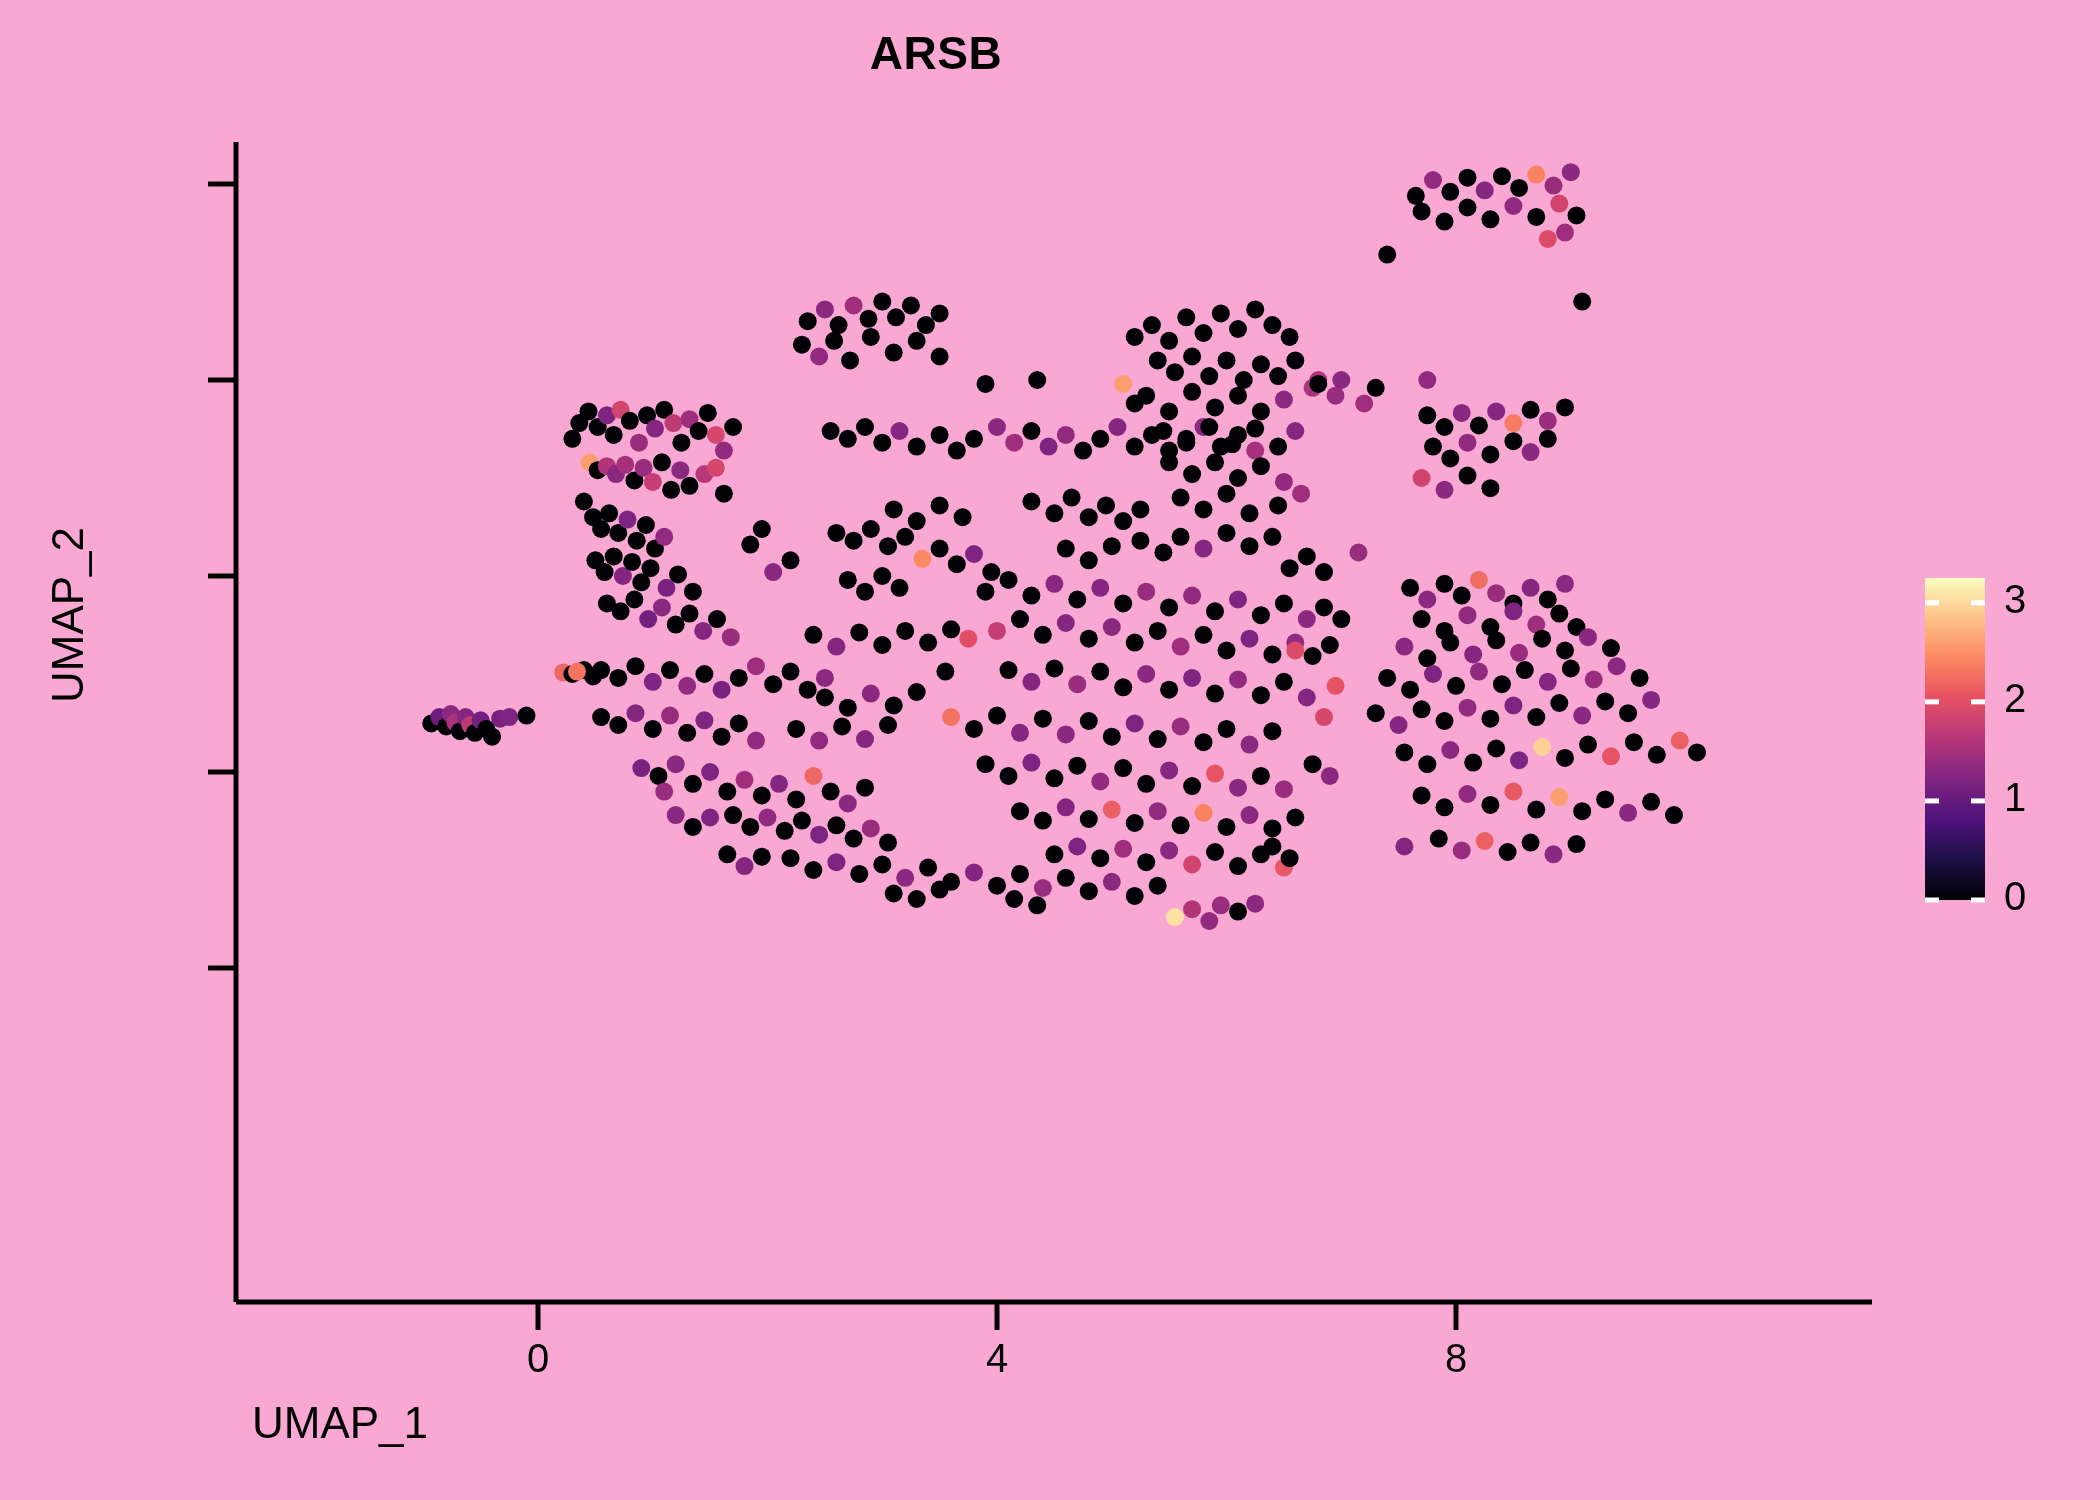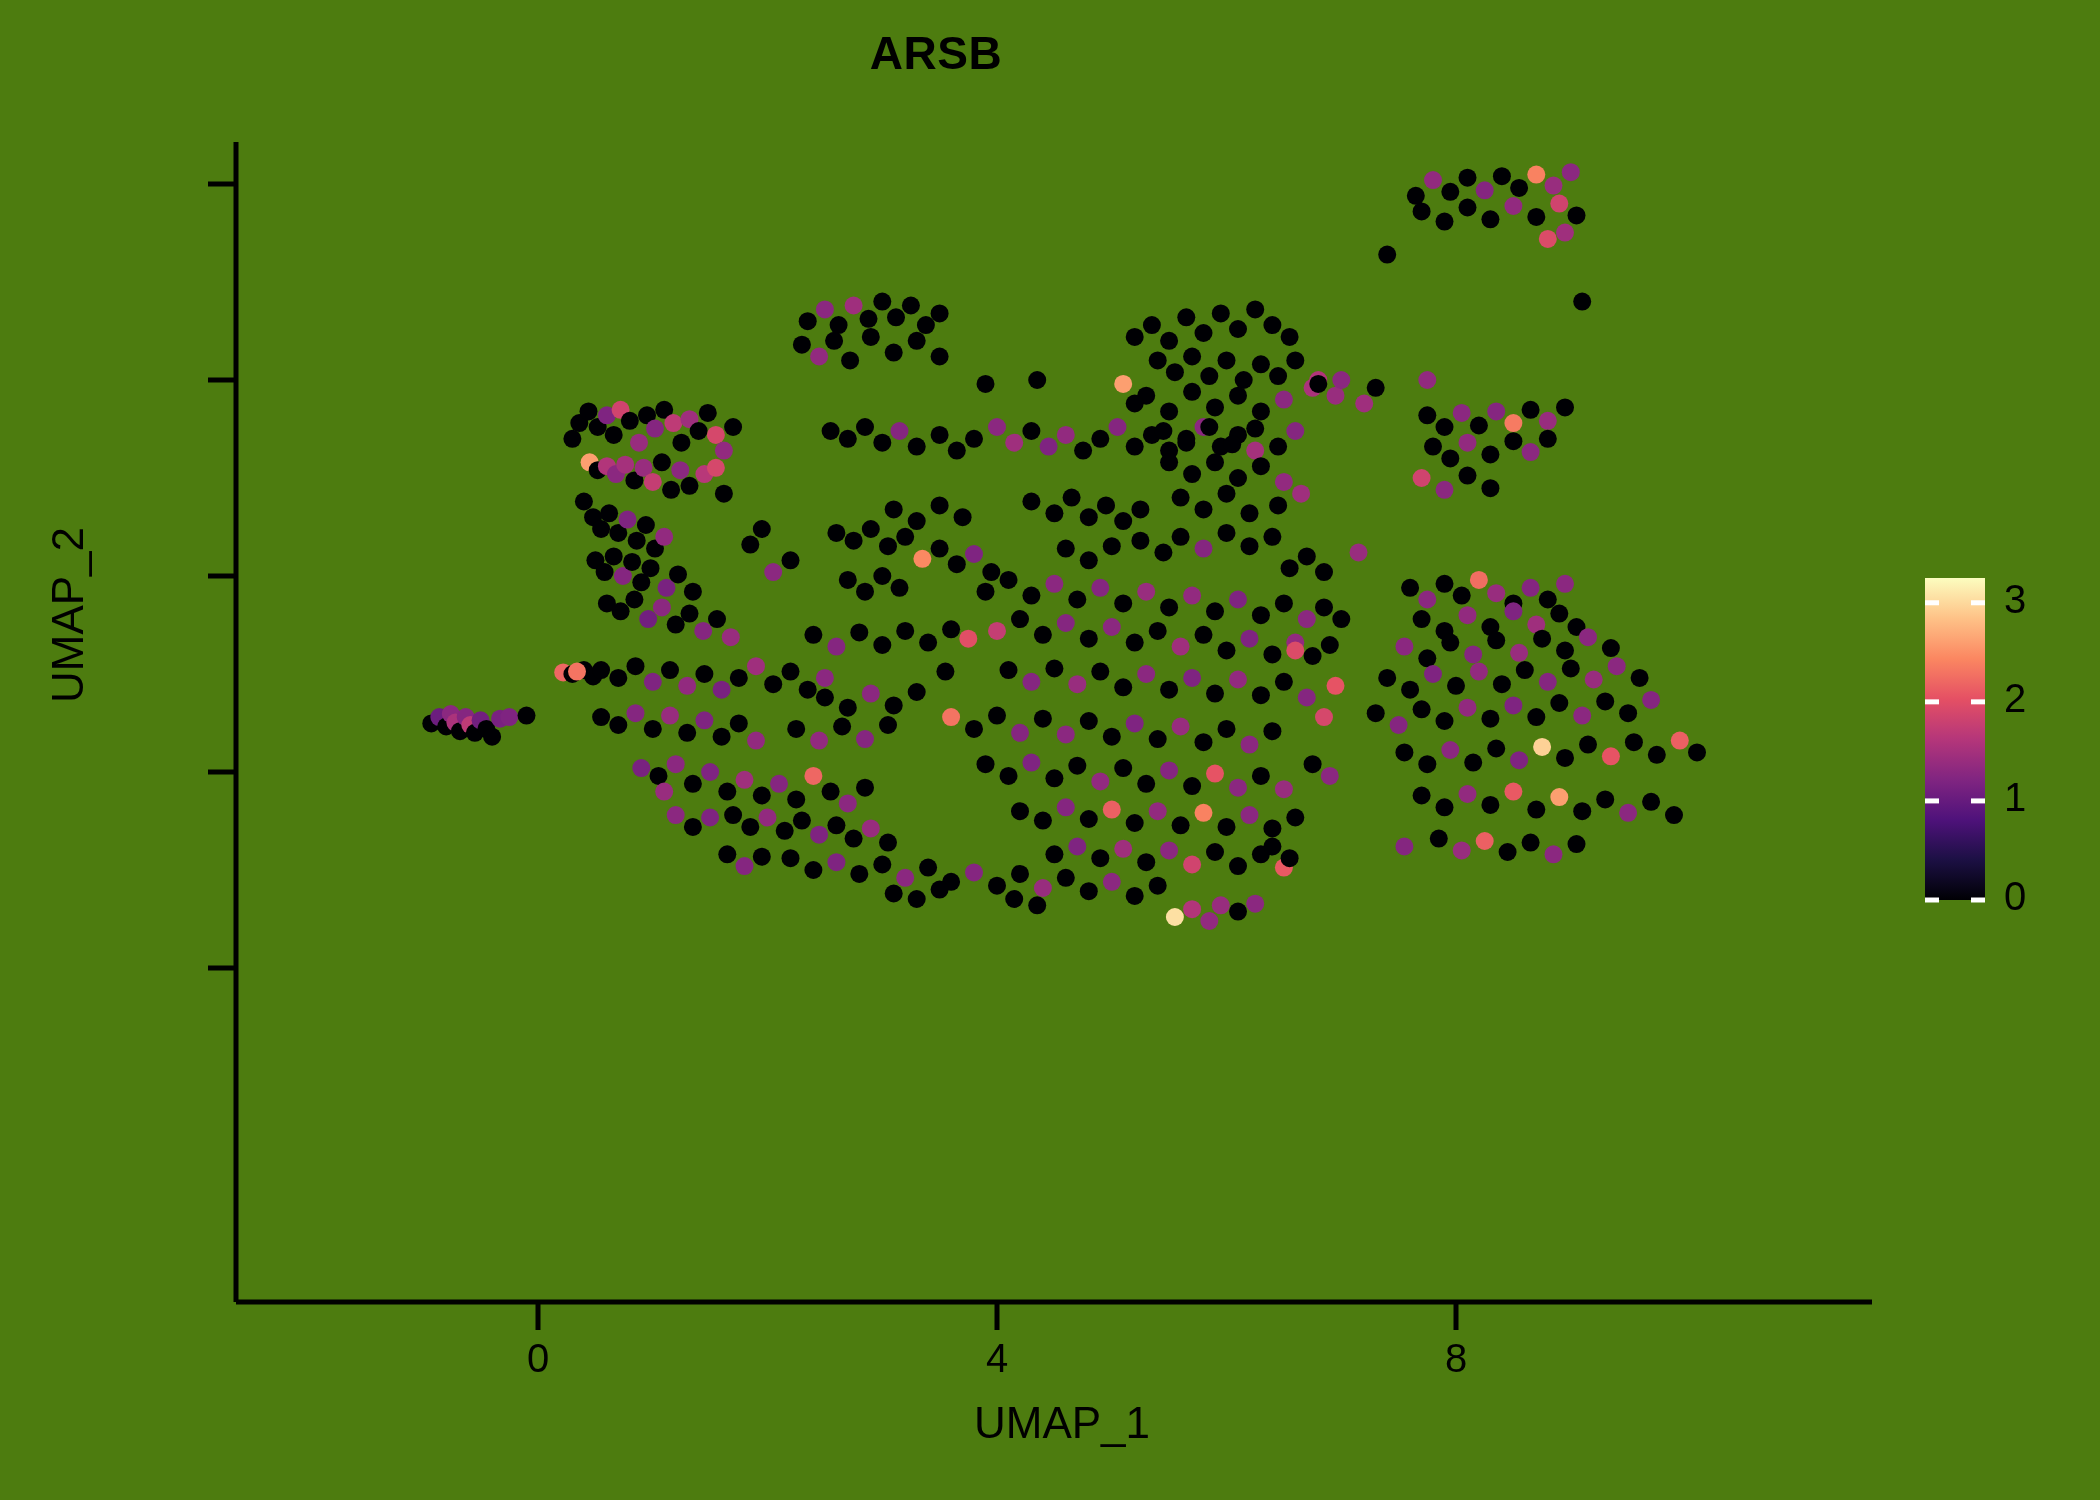--- a/index.html
+++ b/index.html
@@ -12,21 +12,21 @@
     height: 1500px;
     font-family: "Liberation Sans", sans-serif;
     overflow: hidden;
     position: relative;
   }
   #figure {
     position: absolute;
     left: 0; top: 0;
     width: 2100px;
     height: 1500px;
-    background: #4d7c0f;
+    background: #f9a8d4;
   }
   #plot-title {
     position: absolute;
     left: 0;
     top: 26px;
     width: 1872px;
     text-align: center;
     font-size: 46px;
     font-weight: bold;
     color: #000000;
@@ -38,24 +38,24 @@
     top: 590px;
     width: 380px;
     text-align: center;
     font-size: 44px;
     color: #000000;
     transform: rotate(-90deg);
     transform-origin: center center;
   }
   #xlabel {
     position: absolute;
-    left: 244px;
+    left: 252px;
     top: 1398px;
     width: 1636px;
-    text-align: center;
+    text-align: left;
     font-size: 44px;
     color: #000000;
   }
   .tick-label-x {
     position: absolute;
     text-align: center;
     font-size: 40px;
     color: #000000;
     width: 120px;
     white-space: nowrap;

